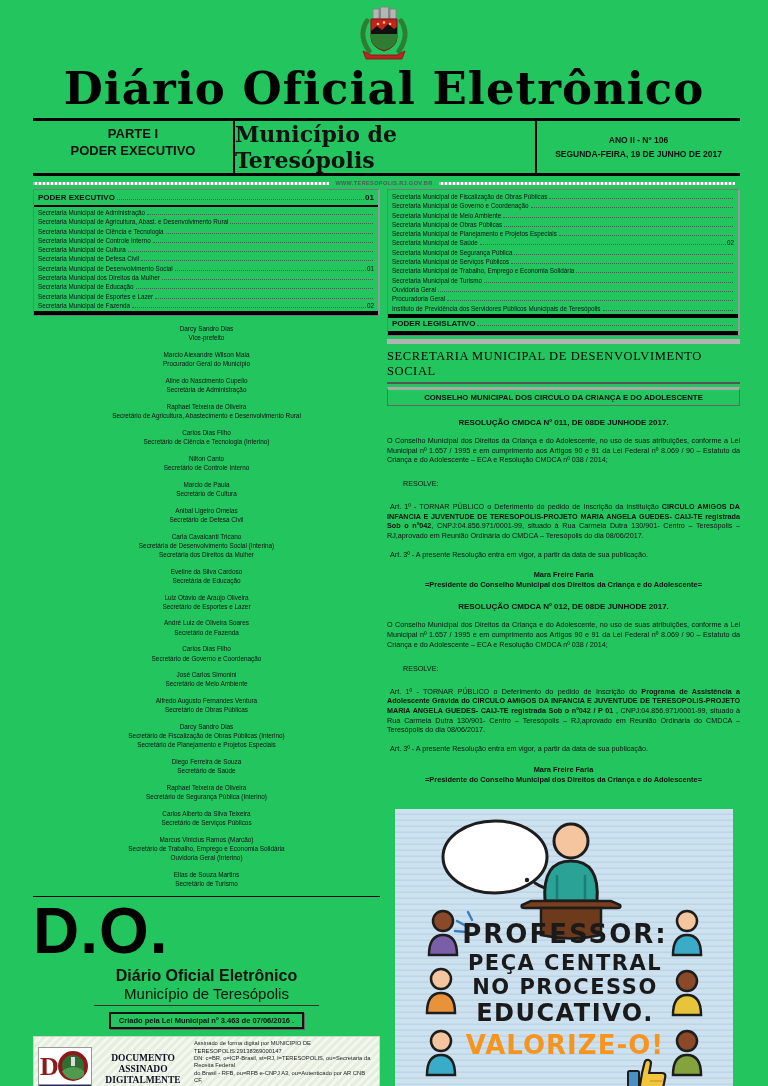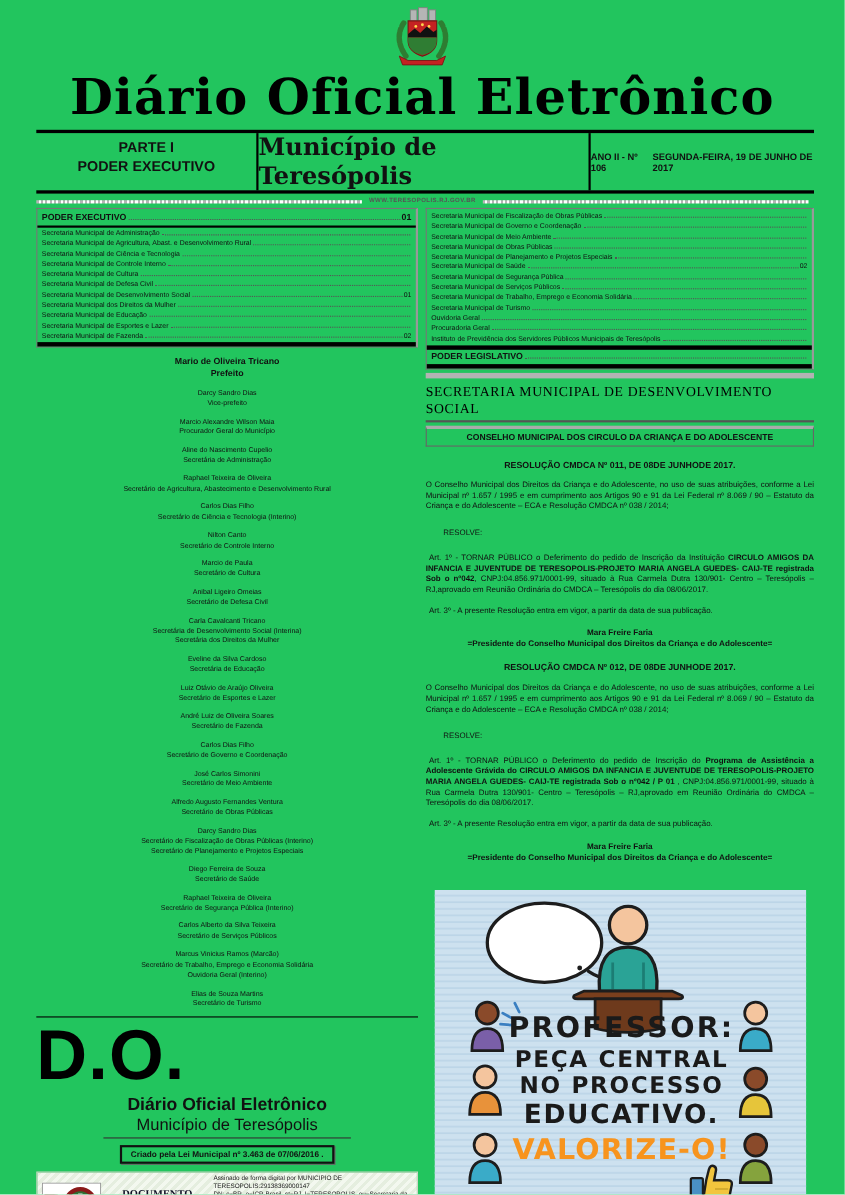--- a/index.html
+++ b/index.html
@@ -7,21 +7,21 @@
         font-family:"Liberation Sans",sans-serif;color:#111;}
   
   .coat{display:block;margin:6px auto 0;}
   .masthead-title{font-family:"DejaVu Serif",serif;font-weight:bold;font-size:45px;
         text-align:center;letter-spacing:1px;line-height:1;margin:2px 0 7px;color:#000;}
   .band{margin:0 28px 0 33px;border-top:3px solid #000;border-bottom:3px solid #000;display:flex;}
   .band-left{width:200px;text-align:center;padding:5px 0 4px;font-weight:bold;font-size:13px;
         line-height:1.3;border-right:2px solid #000;}
   .band-center{flex:1;display:flex;align-items:center;justify-content:center;
         font-family:"DejaVu Serif",serif;font-weight:bold;font-size:22px;border-right:2px solid #000;}
-  .band-right{width:203px;display:flex;align-items:center;justify-content:center;
+  .band-right{width:203px;display:flex;flex-direction:column;align-items:center;justify-content:center;
         gap:4px;font-weight:bold;font-size:8.5px;}
   .www-row{display:flex;align-items:center;margin:4px 33px 3px;gap:6px;}
   .chain{flex:1;height:3px;background:repeating-linear-gradient(90deg,#b5b5b5 0 2px,#fff 2px 4px);}
   .www-text{font-size:5.5px;font-weight:bold;color:#555;letter-spacing:.4px;}
   
   .cols{display:flex;padding:0 28px 0 33px;gap:7px;align-items:flex-start;}
   .col-left{width:347px;}
   .col-right{width:353px;}
   
   .toc-box{border:1px solid #777;border-right:2px solid #999;padding:2px 4px 0;}
@@ -167,24 +167,20 @@
             <div class="toc-item">
               <span class="toc-label">Secretaria Municipal de Fazenda</span>
               <span class="leader"></span>
               <span class="toc-page">02</span>
             </div>
           </div>
         <div class="thick-bar"></div>
       </div>
 
       <div class="officials">
-          <div class="official first">
-            <div class="official-name">Mario de Oliveira Tricano</div>
-            <div class="official-title">Prefeito</div>
-          </div>
           <div class="official">
             <div class="official-name">Darcy Sandro Dias</div>
             <div class="official-title">Vice-prefeito</div>
           </div>
           <div class="official">
             <div class="official-name">Marcio Alexandre Wilson Maia</div>
             <div class="official-title">Procurador Geral do Município</div>
           </div>
           <div class="official">
             <div class="official-name">Aline do Nascimento Cupelio</div>

